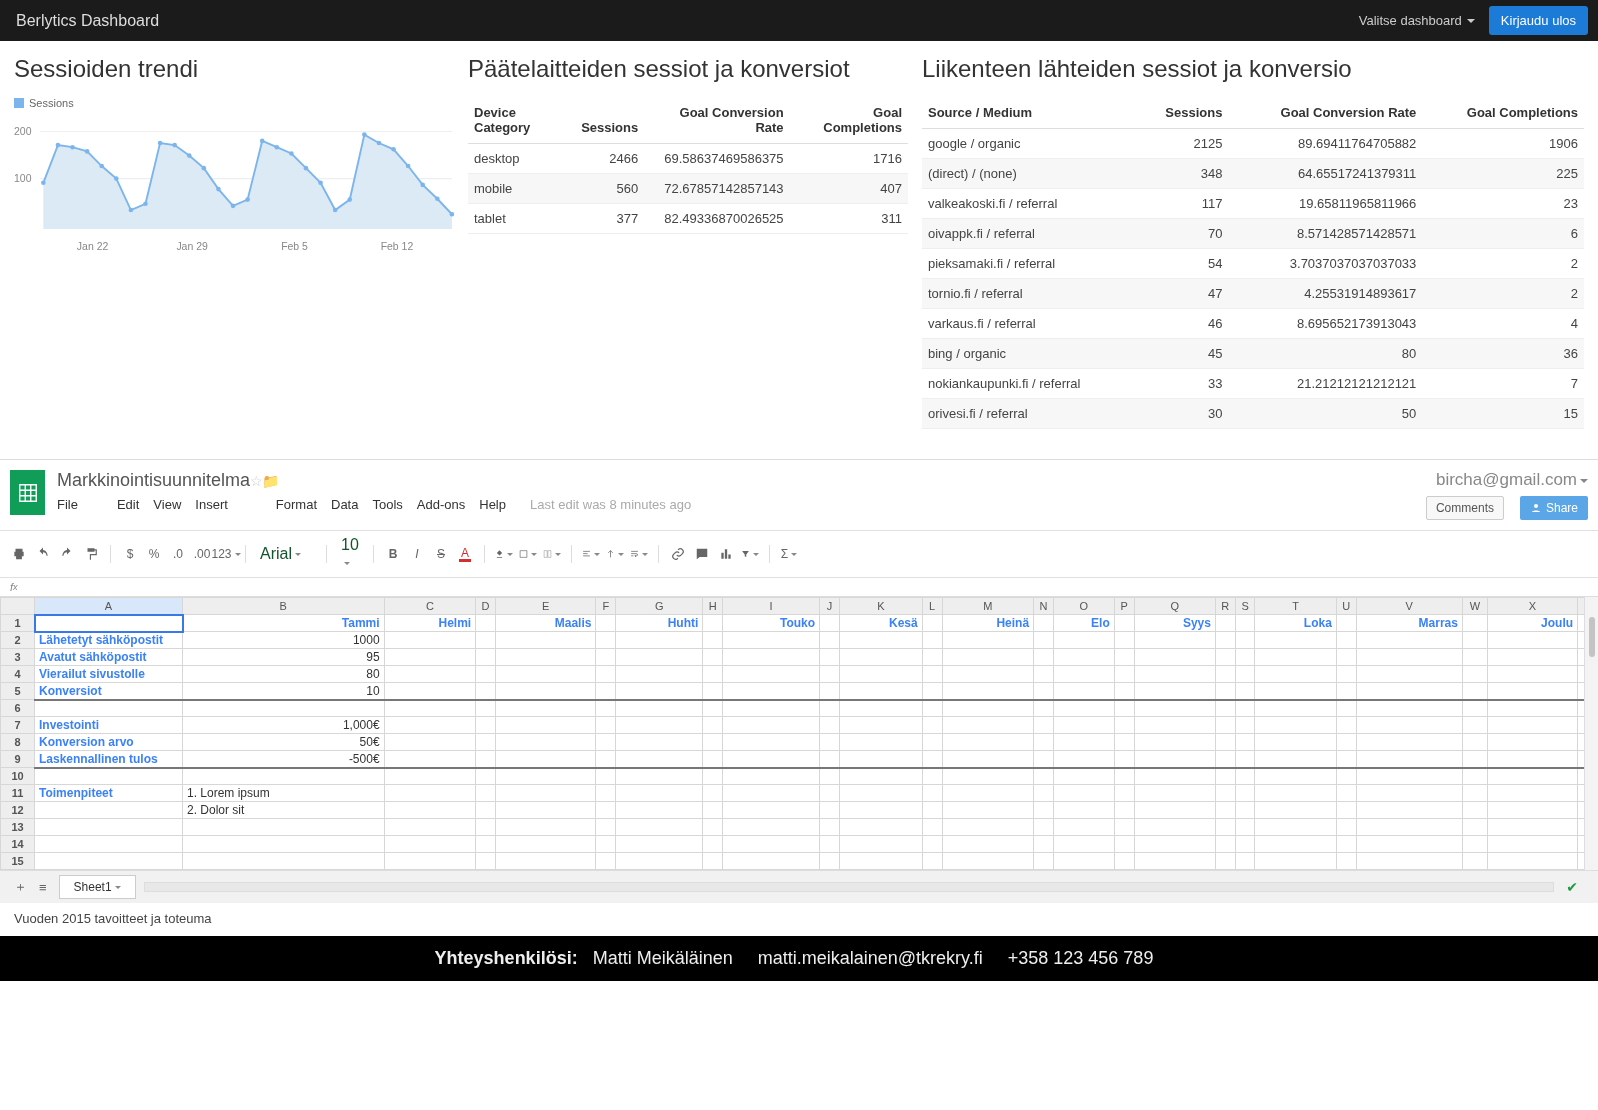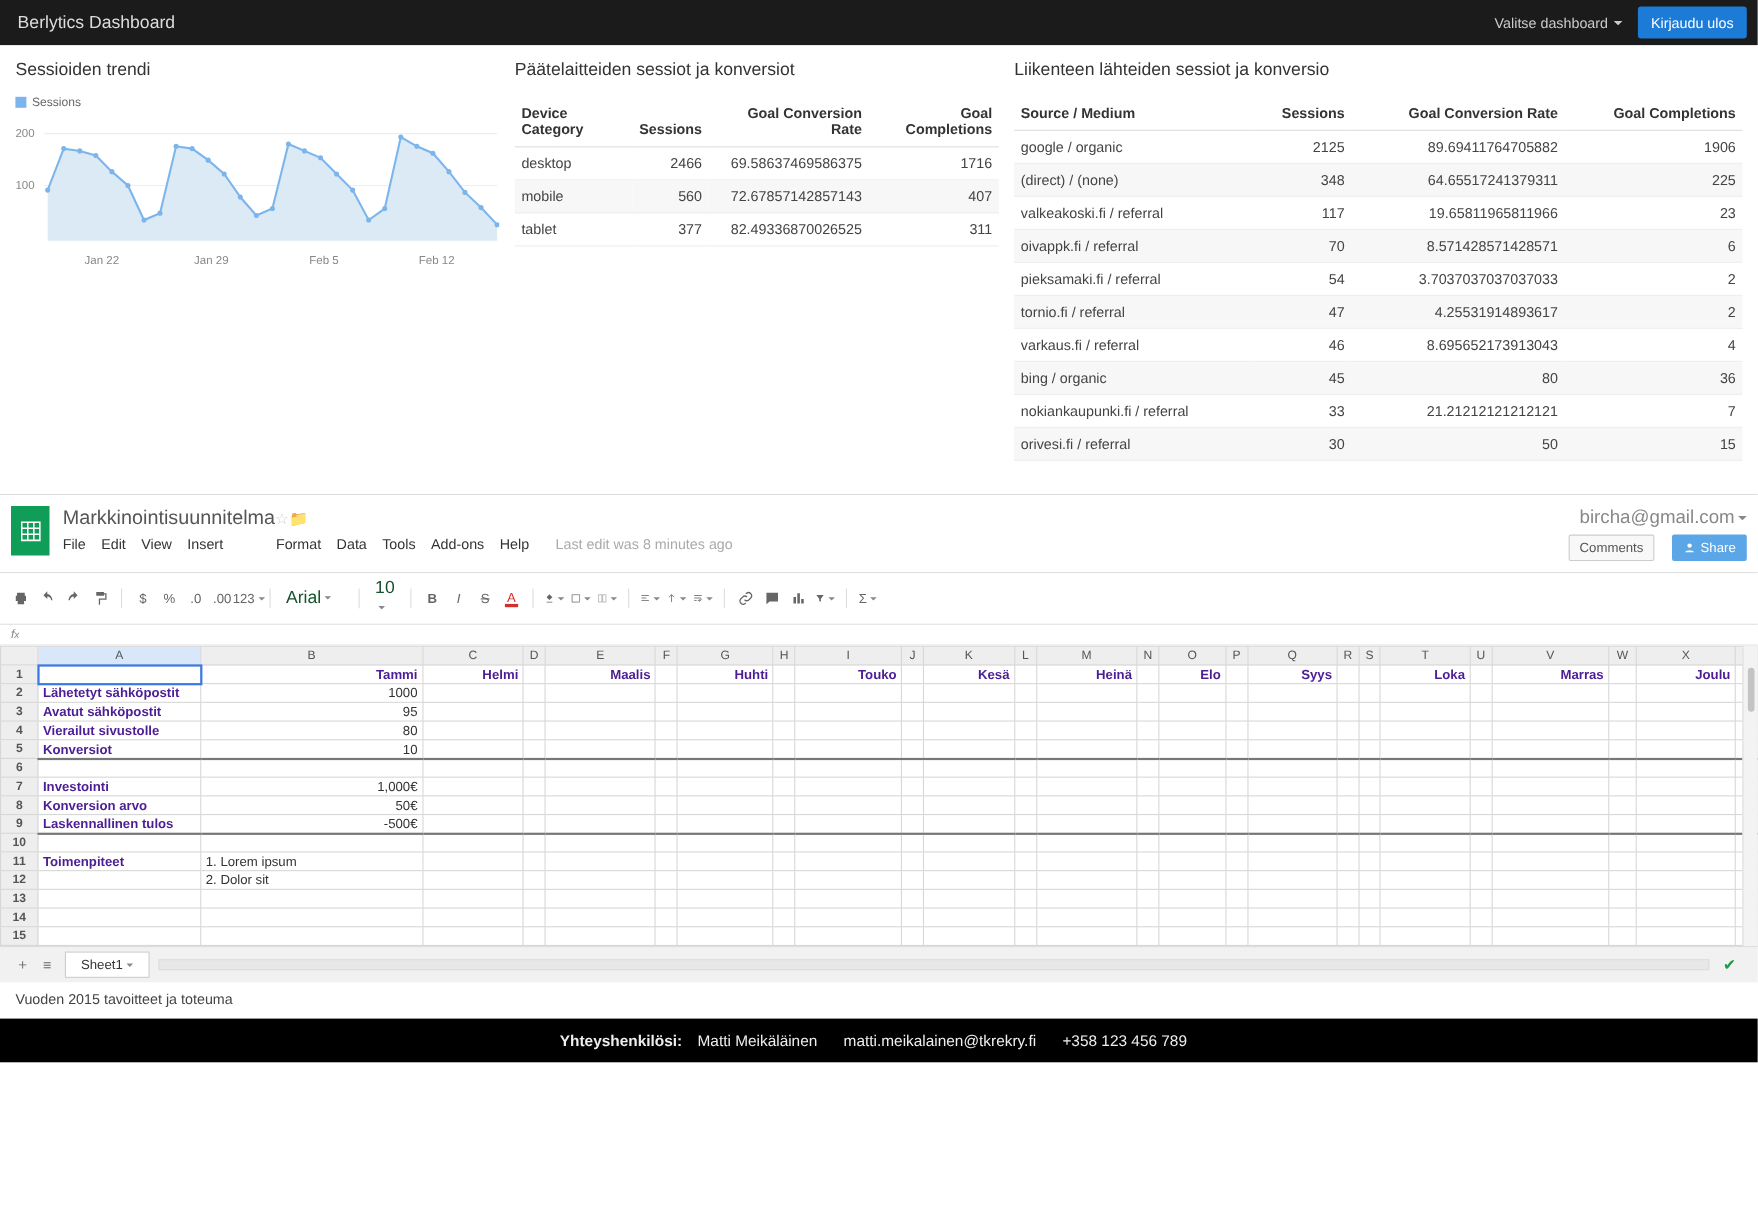--- a/index.html
+++ b/index.html
@@ -9,21 +9,21 @@
 .topnav { background:#1b1b1b; height:41px; display:flex; align-items:center; justify-content:space-between; padding:0 10px;gap:36px; }
 .topnav .brand { color:#ddd; font-size:16px; padding-left:6px; }
 .topnav .right { display:flex; align-items:center; gap:14px; }
 .topnav .dash-select { color:#ccc; font-size:13px; cursor:pointer; display:flex; align-items:center; }
 .topnav .dash-select .caret { border-top:4px solid #ccc; border-left:4px solid transparent; border-right:4px solid transparent; margin-left:5px; }
 .topnav .logout { background:#1b7bd6; color:#fff; border:none; padding:7px 12px; border-radius:3px; font-size:13px; cursor:pointer; }
 
 
 .dash-row { display:flex; padding:14px 14px 20px; gap:14px; }
 .panel { flex:1; }
-.panel h2 { font-size:16px; font-weight:400; color:#333; margin-bottom:14px; }
+.panel h2 { font-size:24px; font-weight:400; color:#333; margin-bottom:14px; }
 .panel-small { flex:0 0 440px; }
 .panel-chart { flex:0 0 440px; }
 .panel-large { flex:1; }
 .legend-sw { display:flex; align-items:center; font-size:11px; color:#666; margin-bottom:8px; }
 .legend-sw .sq { width:10px; height:10px; background:#7cb5ec; margin-right:5px; }
 .chart-svg { width:100%; height:140px; }
 .y-label { font-size:10px; fill:#888; }
 .x-label { font-size:10px; fill:#888; }
 .area { fill:#dceaf5; stroke:none; }
 .line { fill:none; stroke:#7cb5ec; stroke-width:1.8; }
@@ -66,38 +66,38 @@
 .acolor { color:#d32f2f; border-bottom:3px solid #d32f2f; padding:0 2px; line-height:12px; }
 
 .fxbar { display:flex; align-items:center; border-bottom:1px solid #ddd; padding:3px 10px; font-size:11px; color:#888; font-style:italic; }
 
 .grid-wrap { overflow:auto; background:#fff; position:relative; }
 .grid { border-collapse:collapse; font-size:12px; width:100%; }
 .grid th, .grid td { border:1px solid #d7d7d7; height:17px; }
 .grid .colhead { background:#eee; text-align:center; font-weight:400; color:#555; font-size:11px; }
 .grid .rowhead { background:#eee; text-align:center; width:34px; color:#555; font-size:11px; }
 .grid td { padding:0 4px; }
-.grid .bold { font-weight:700; color:#4c1d95; }
+.grid .bold { font-weight:700; color:#3b82f6; }
 .grid .rnum { text-align:right; }
 .col-A { width:148px; }
 .selected-col { background:#d9e7fb !important; }
 .selected-cell { outline:2px solid #3b78e7; outline-offset:-1px; background:#fff; }
 .dark-border-row td { border-bottom:2px solid #777; }
 .scroll-ind { position:absolute; right:0; top:0; width:14px; height:100%; background:#f3f3f3; border-left:1px solid #ddd;}
 .scroll-ind .thumb { position:absolute; top:20px; width:6px; left:4px; height:40px; background:#c4c4c4; border-radius:3px;}
 
 .sheet-tabs { display:flex; align-items:center; border-top:1px solid #ddd; padding:3px 8px; background:#f1f1f1; }
 .sheet-tabs .plus, .sheet-tabs .menu-ic { padding:4px 6px; color:#666; cursor:pointer; }
 .sheet-tab { background:#fff; border:1px solid #ccc; padding:4px 14px; font-size:12px; color:#333; margin-left:6px; cursor:pointer; }
 .sheet-hscroll { margin-left:8px; height:10px; flex:1; background:#e8e8e8; border:1px solid #ddd; }
 .sheet-ok { color:#1b9c42; margin:0 12px; font-size:14px; }
 
 .caption { padding:8px 14px 10px; font-size:13px; color:#444; }
 
-.contactbar { background:#000; color:#eee; padding:12px 0; text-align:center; font-size:14px; }
+.contactbar { background:#000; color:#eee; padding:12px 0; text-align:center; font-size:18px; }
 .contactbar b { font-weight:700; }
 .contactbar span { margin:0 10px; }
 </style>
 </head>
 <body>
 
 <div class="topnav">
   <div class="brand">Berlytics Dashboard</div>
   <div class="right">
     <div class="dash-select">
@@ -280,21 +280,21 @@
         </svg>
     </div>
     <div class="sheets-title-row">
       <div class="sheets-title">
         <span>Markkinointisuunnitelma</span>
         <span class="star-ic">☆</span>
         <span class="folder-ic">📁</span>
       </div>
       <div class="menus" id="sheets-menus">
           <span style="cursor: pointer;">File</span>
-          <span style="cursor: pointer;">Edit</span>
+          <span style="cursor: pointer; margin-left: 25px;">Edit</span>
           <span style="cursor: pointer;">View</span>
           <span style="cursor: pointer;">Insert</span>
           <span style="cursor: pointer; margin-left: 34px;">Format</span>
           <span style="cursor: pointer;">Data</span>
           <span style="cursor: pointer;">Tools</span>
           <span style="cursor: pointer;">Add-ons</span>
           <span style="cursor: pointer;">Help</span>
           <span class="last-edit">Last edit was 8 minutes ago</span>
         </div>
     </div>

